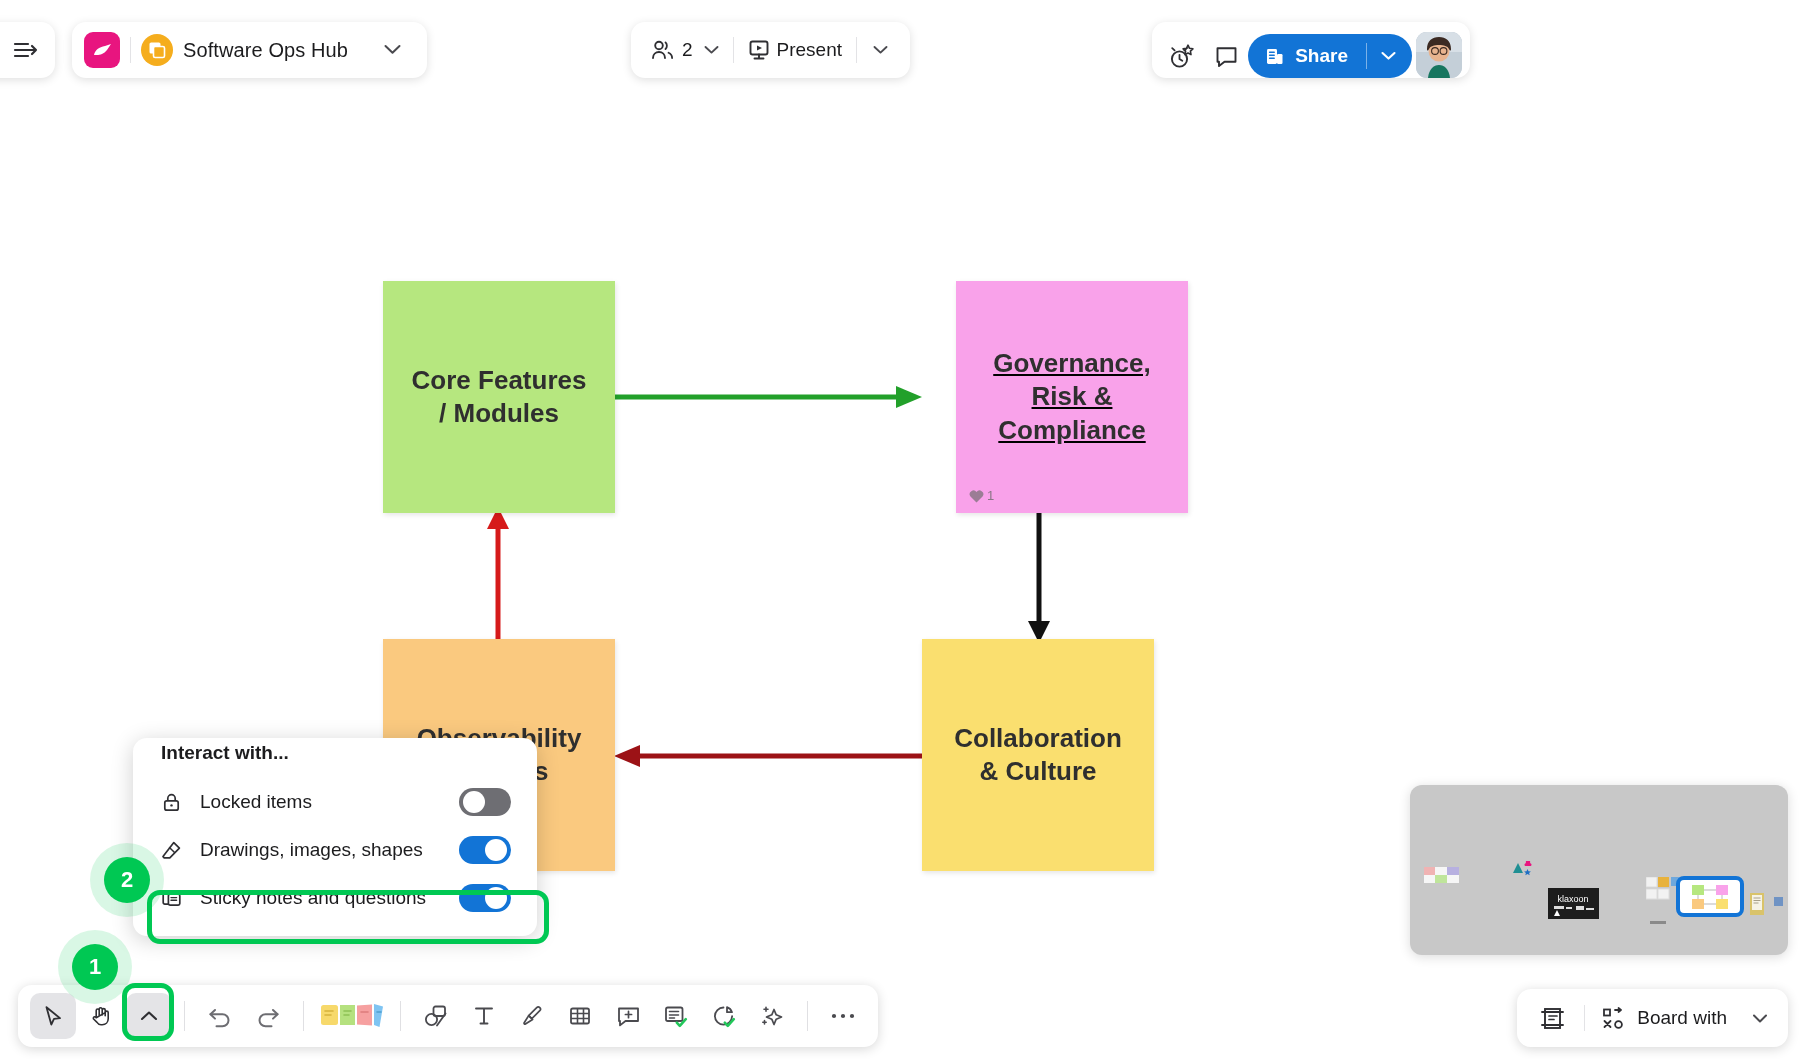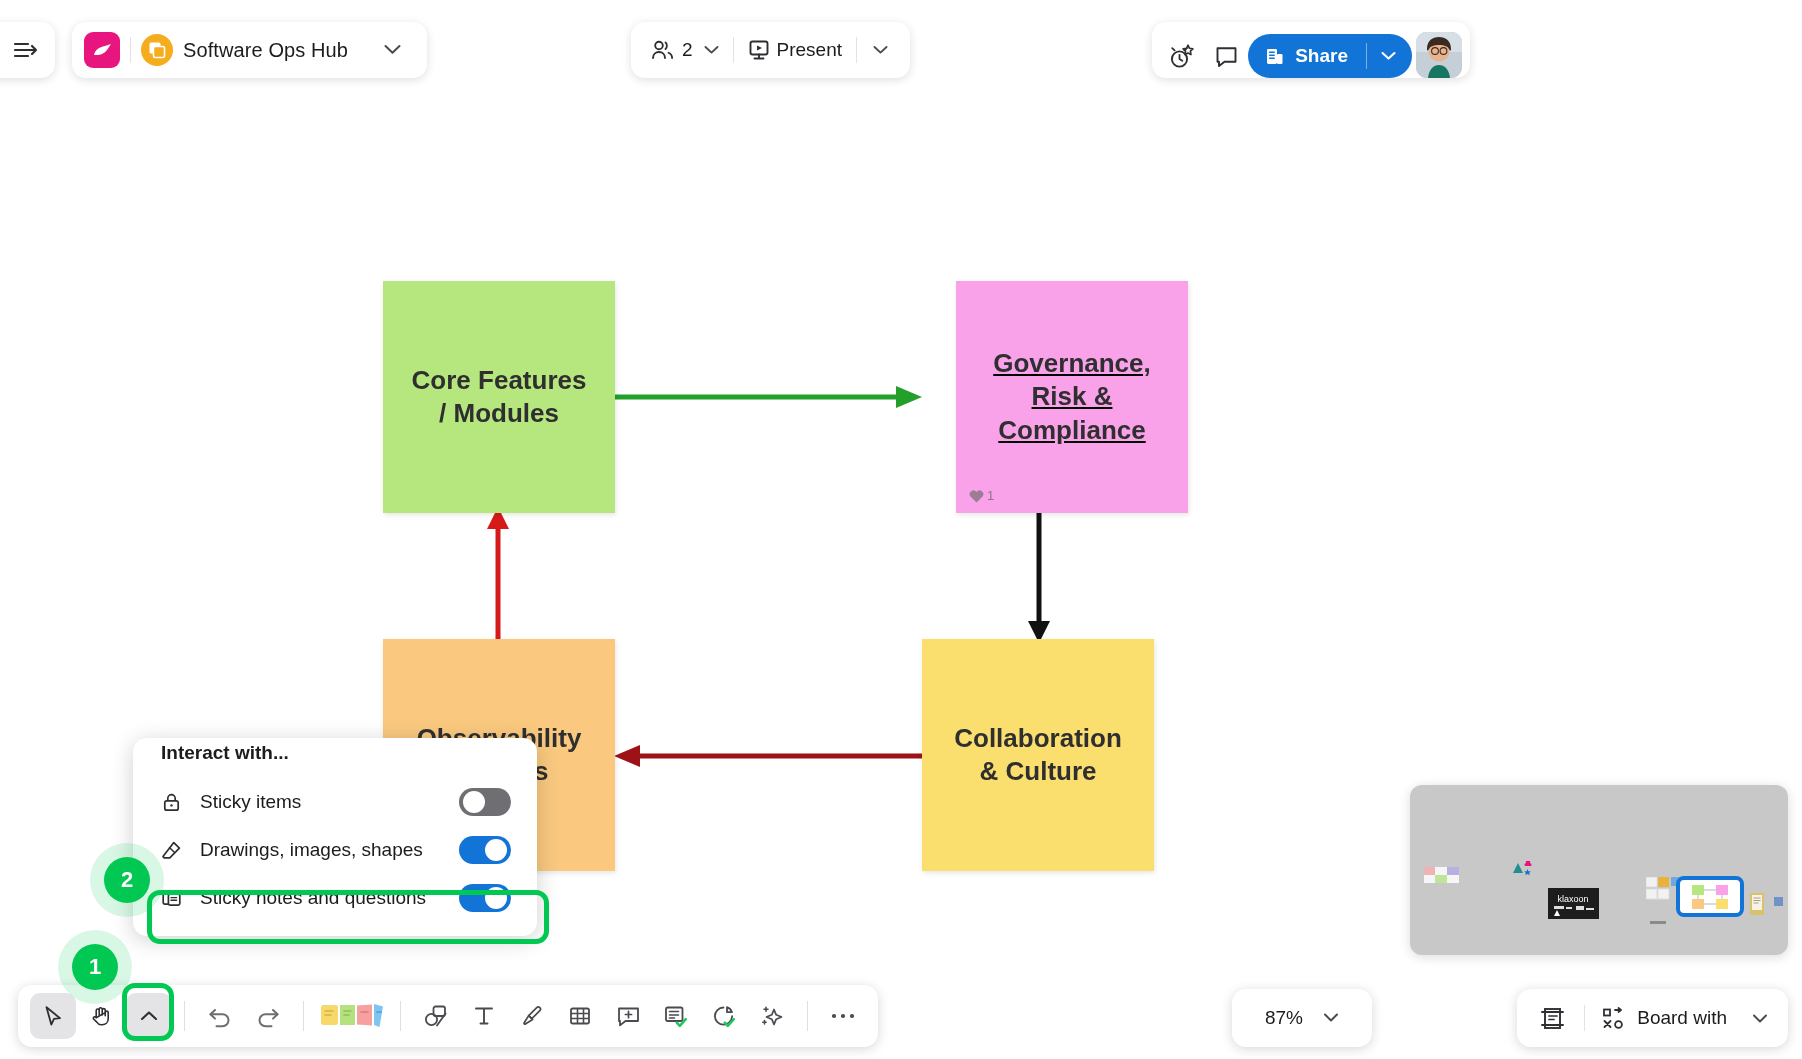--- a/index.html
+++ b/index.html
@@ -311,21 +311,21 @@
 
   <div class="popup">
     <div class="popup-title">Interact with...</div>
 
     <div class="popup-row">
       <svg width="21" height="21" viewBox="0 0 21 21">
         <rect x="3.8" y="8.8" width="13.4" height="9.4" rx="2" stroke="#2f2f33" stroke-width="1.7" fill="none"></rect>
         <path d="M6.8 8.8V6.4a3.7 3.7 0 0 1 7.4 0v2.4" stroke="#2f2f33" stroke-width="1.7" fill="none"></path>
         <circle cx="10.5" cy="13.4" r="1.2" fill="#2f2f33"></circle>
       </svg>
-      <span class="lbl">Sticky items</span>
+      <span class="lbl">Locked items</span>
       <span class="toggle off">
           <span class="knob"></span>
         </span>
     </div>
 
     <div class="popup-row">
       <svg width="21" height="21" viewBox="0 0 21 21">
         <path d="M12.8 2.6 18.4 8.2 8.8 17.8H3.2L2 16.6z" stroke="#2f2f33" stroke-width="1.7" fill="none" stroke-linejoin="round"></path>
         <path d="M8.2 7.2 13.8 12.8" stroke="#2f2f33" stroke-width="1.5"></path>
       </svg>
@@ -531,28 +531,20 @@
     <div class="mm-el" style="left:340px; top:108px;">
       <svg width="14" height="22" viewBox="0 0 14 22">
         <rect width="14" height="22" fill="#d9c36a"></rect>
         <rect x="2" y="2" width="10" height="15" fill="#f6f3e6"></rect>
         <path d="M3.5 5h7M3.5 7.5h7M3.5 10h5" stroke="#a8a08a" stroke-width="1"></path>
       </svg>
     </div>
     <div class="mm-el" style="left:364px; top:112px; width:9px; height:9px; background:#6f93c4;"></div>
   </div>
 
-  <div class="zoom-pill">
-    <span class="zoom-val">87%</span>
-    <span>
-      <svg width="16" height="11" viewBox="0 0 16 11">
-          <path d="M2 2.5 8 8.5 14 2.5" stroke="#4a4a4f" stroke-width="2" fill="none" stroke-linecap="round" stroke-linejoin="round"></path>
-        </svg>
-    </span>
-  </div>
 
   <div class="view-pill">
     <span style="display:flex;align-items:center;padding:0 6px;">
       <svg width="27" height="27" viewBox="0 0 27 27">
         <rect x="6" y="4" width="15" height="19" stroke="#2f2f33" stroke-width="1.9" fill="none"></rect>
         <path d="M3 7h21M3 20h21" stroke="#2f2f33" stroke-width="1.9" stroke-linecap="round"></path>
         <path d="M10 11h8M10 14.5h5" stroke="#2f2f33" stroke-width="1.7" stroke-linecap="round"></path>
       </svg>
     </span>
     <span class="vdiv"></span>

